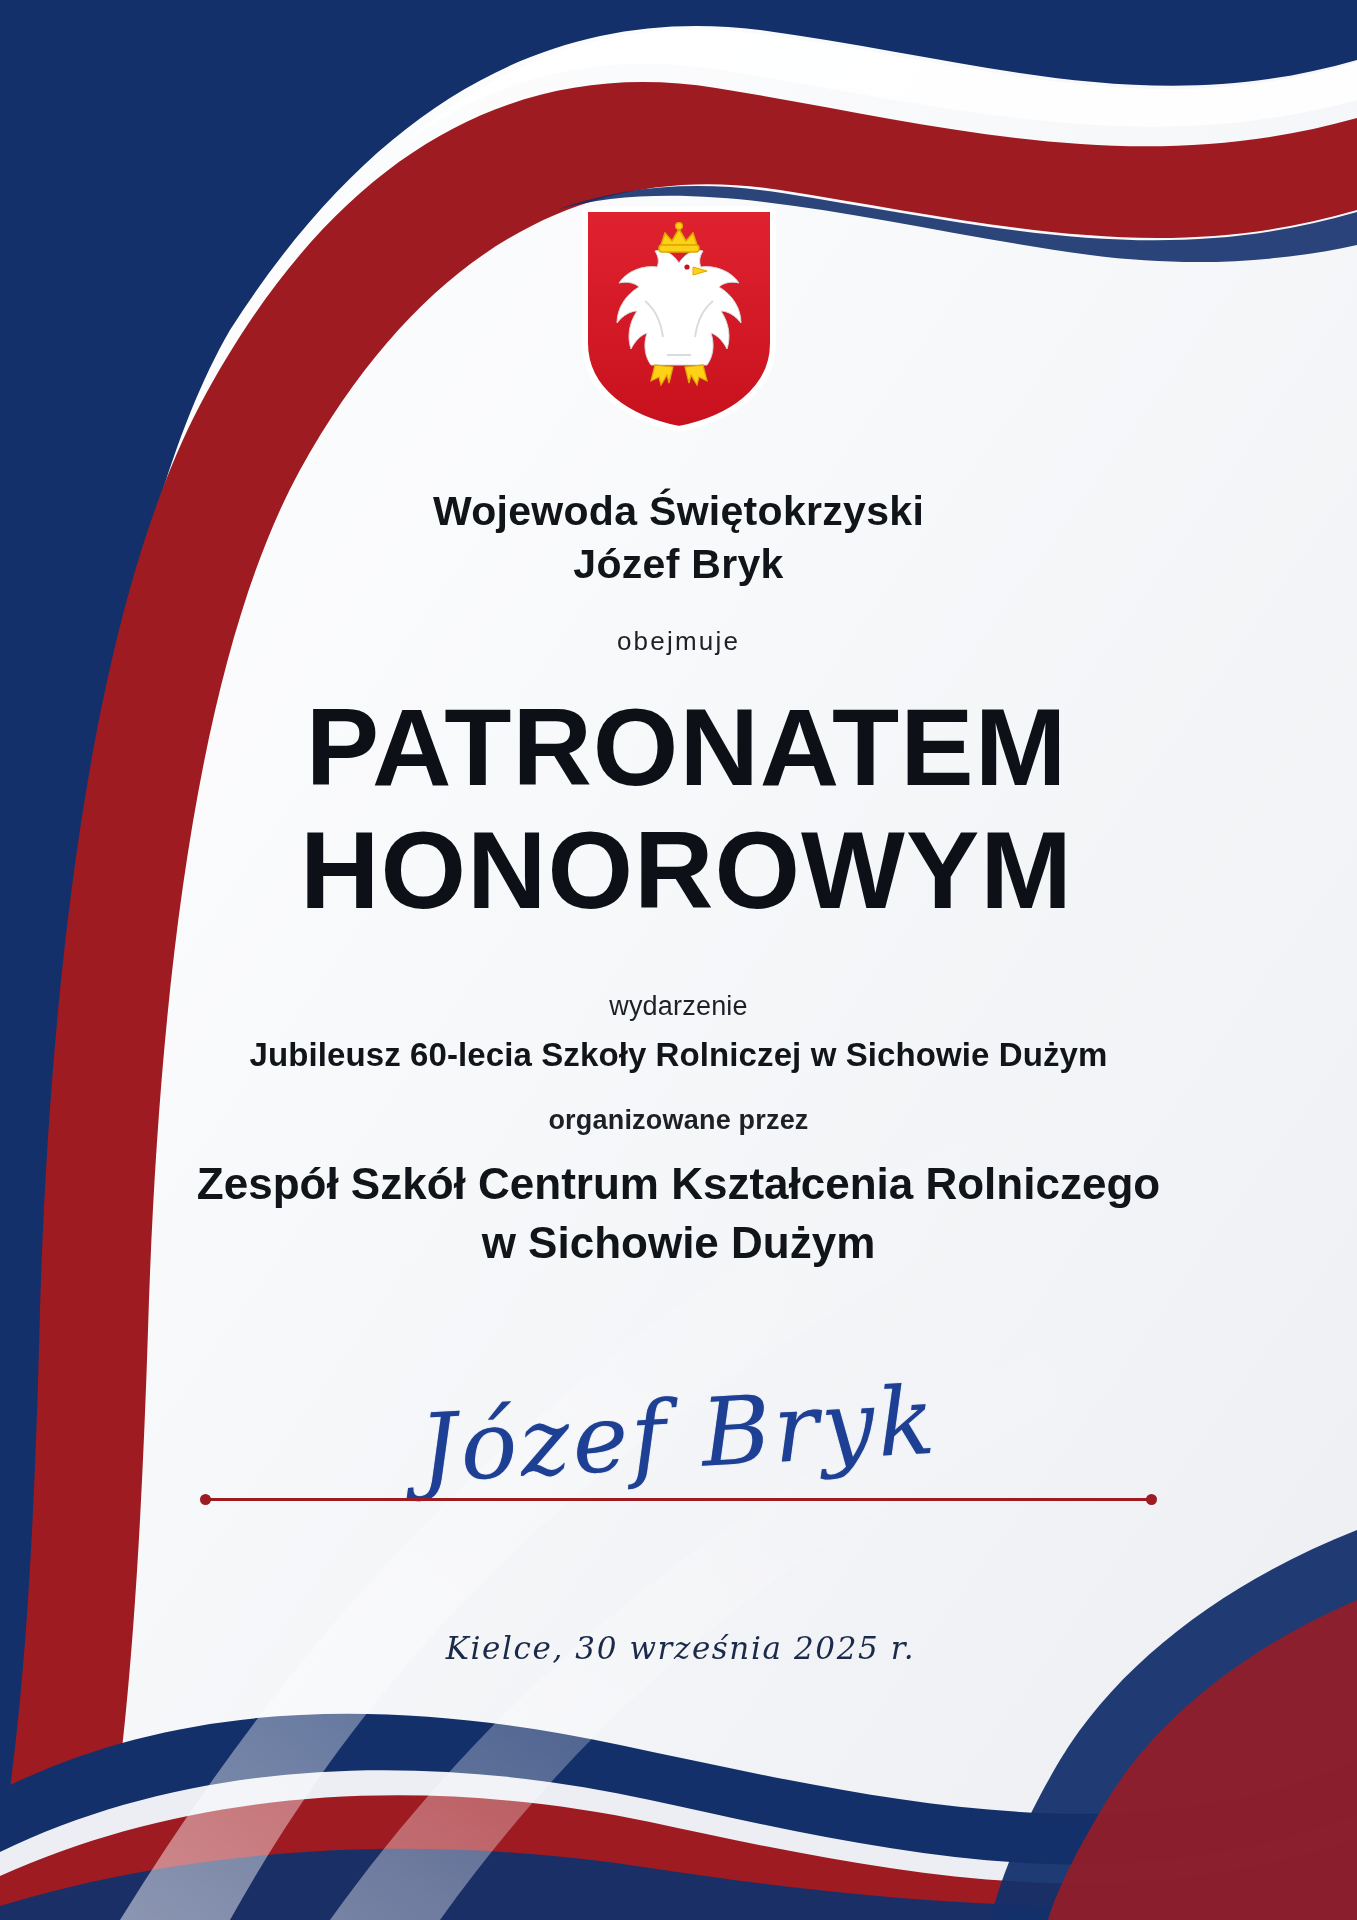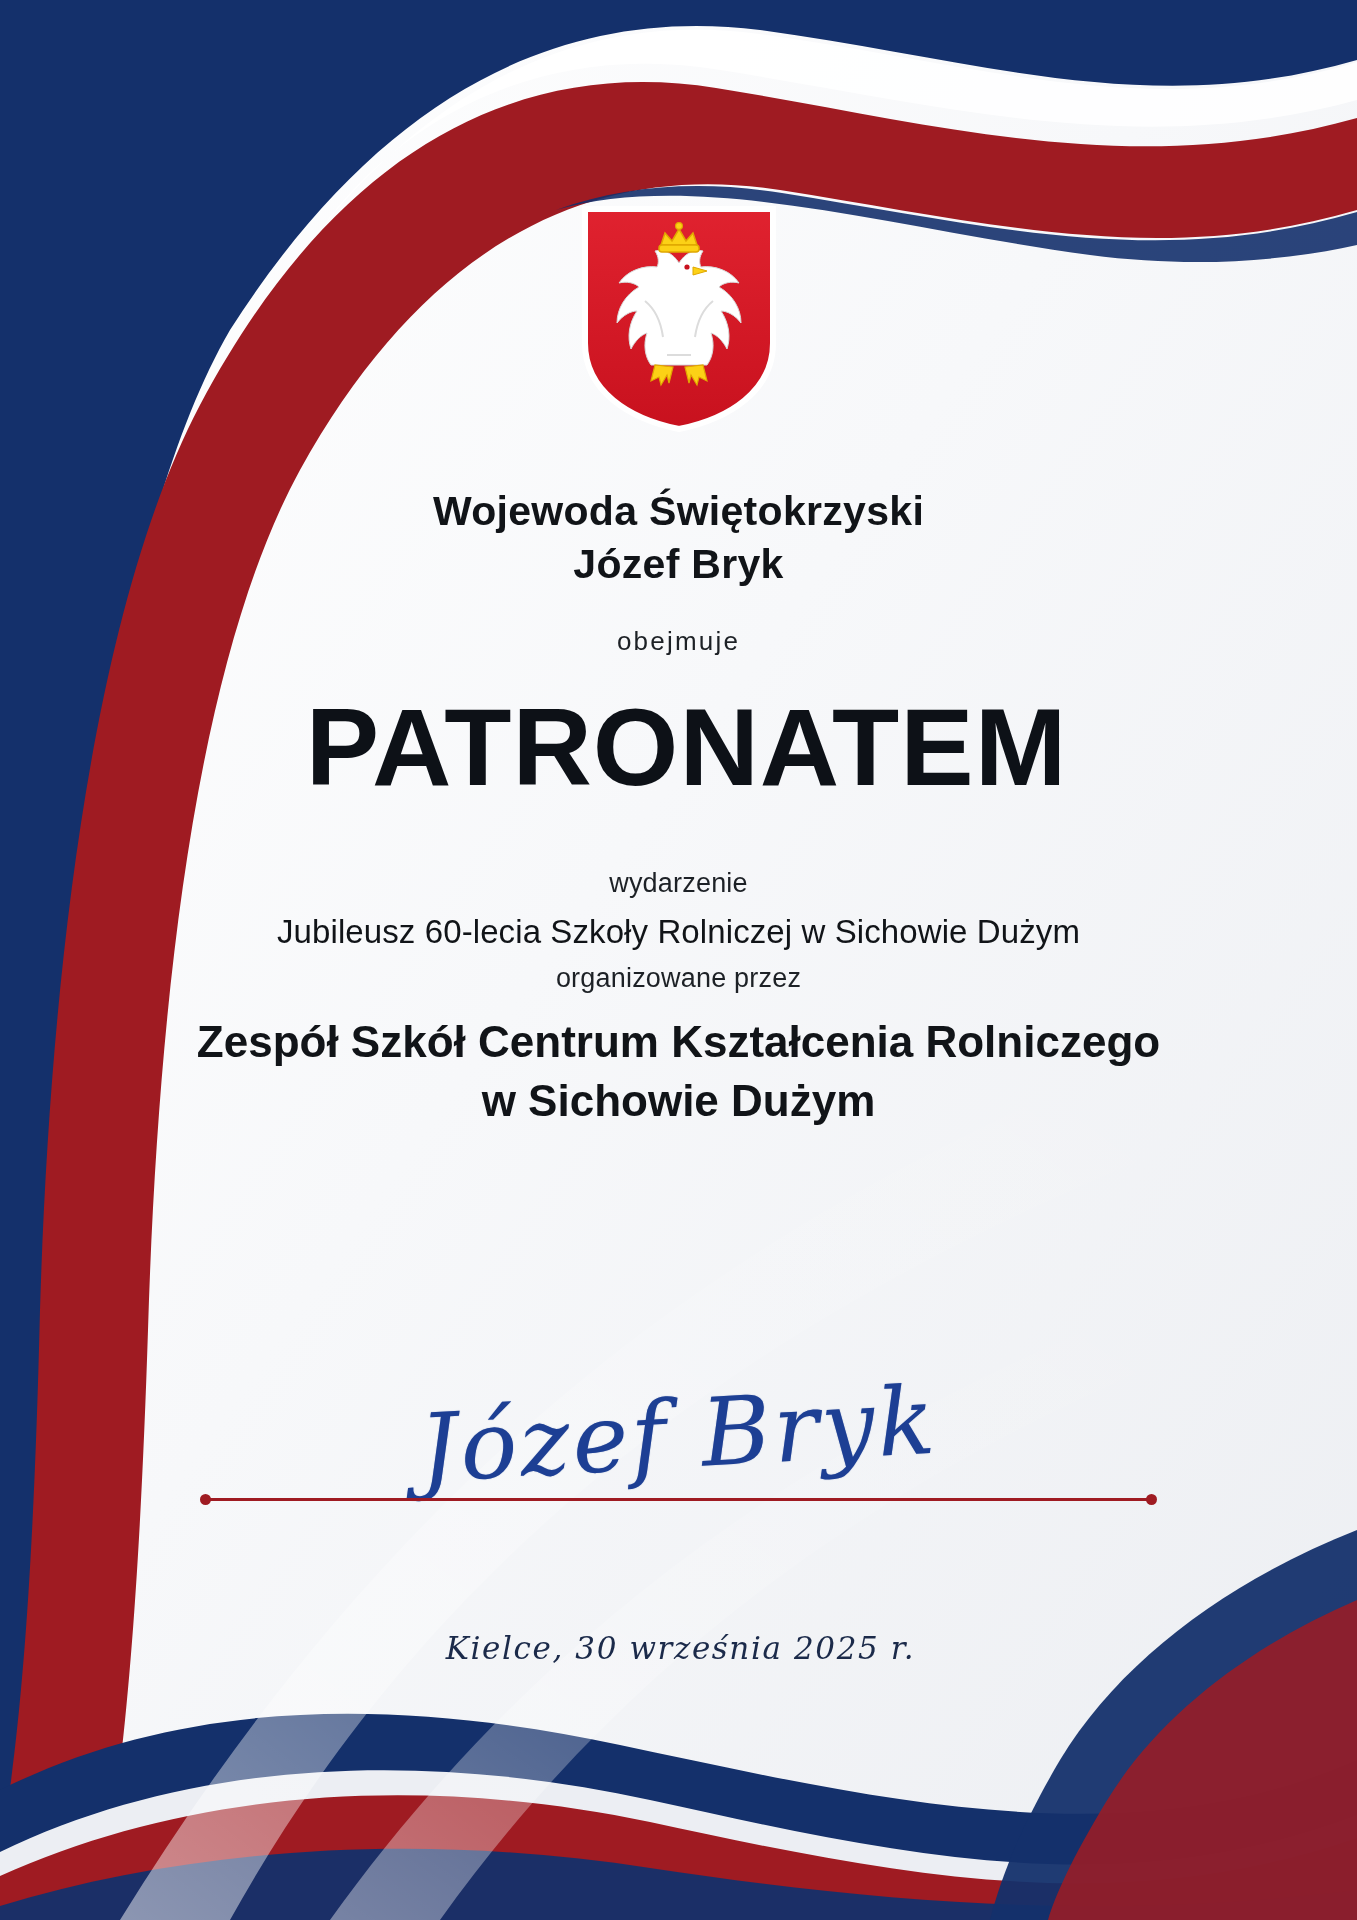--- a/index.html
+++ b/index.html
@@ -80,26 +80,26 @@
   .small-label {
     font-size: 27px;
     color: #1d2126;
     font-weight: 400;
     letter-spacing: 0.2px;
   }
   .event-label { margin-top: 60px; }
   .event-name {
     margin-top: 14px;
     font-size: 33px;
-    font-weight: normal;
+    font-weight: bold;
     color: #111418;
     text-align: center;
     letter-spacing: 0.1px;
   }
-  .org-label { margin-top: 12px; }
+  .org-label { margin-top: 31px; font-weight: bold; }
   .org-name {
     margin-top: 18px;
     font-size: 44px;
     font-weight: bold;
     color: #111418;
     text-align: center;
     line-height: 1.35;
   }
   .org-name .on2 { display: block; }
 
@@ -250,20 +250,21 @@
 
     <div class="authority">
       <span>Wojewoda Świętokrzyski</span>
       <span class="line2">Józef Bryk</span>
     </div>
 
     <div class="obejmuje">obejmuje</div>
 
     <div class="headline">
       <span>PATRONATEM</span>
+      <span class="hl2">HONOROWYM</span>
     </div>
 
     <div class="small-label event-label">wydarzenie</div>
     <div class="event-name">Jubileusz 60-lecia Szkoły Rolniczej w Sichowie Dużym</div>
 
     <div class="small-label org-label">organizowane przez</div>
     <div class="org-name">
       <span>Zespół Szkół Centrum Kształcenia Rolniczego</span>
       <span class="on2">w Sichowie Dużym</span>
     </div>

